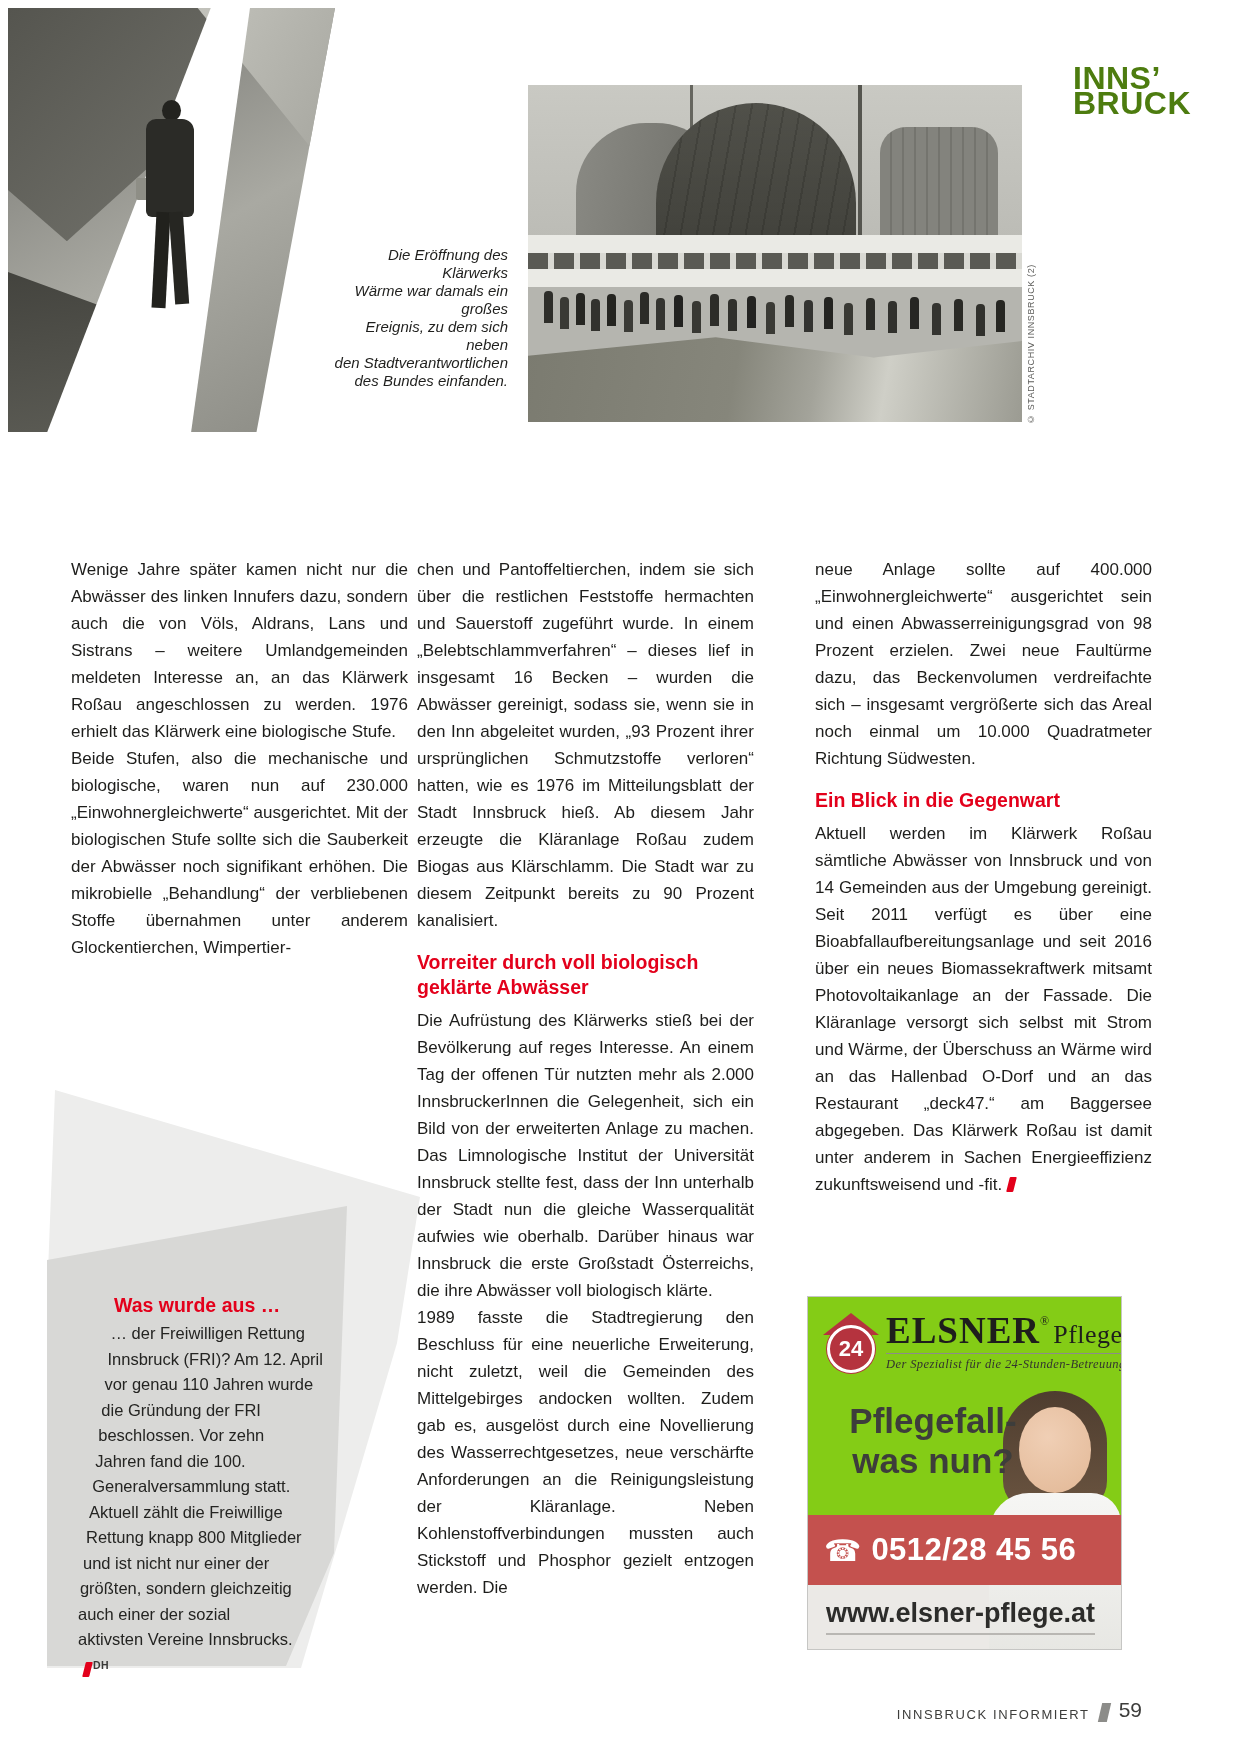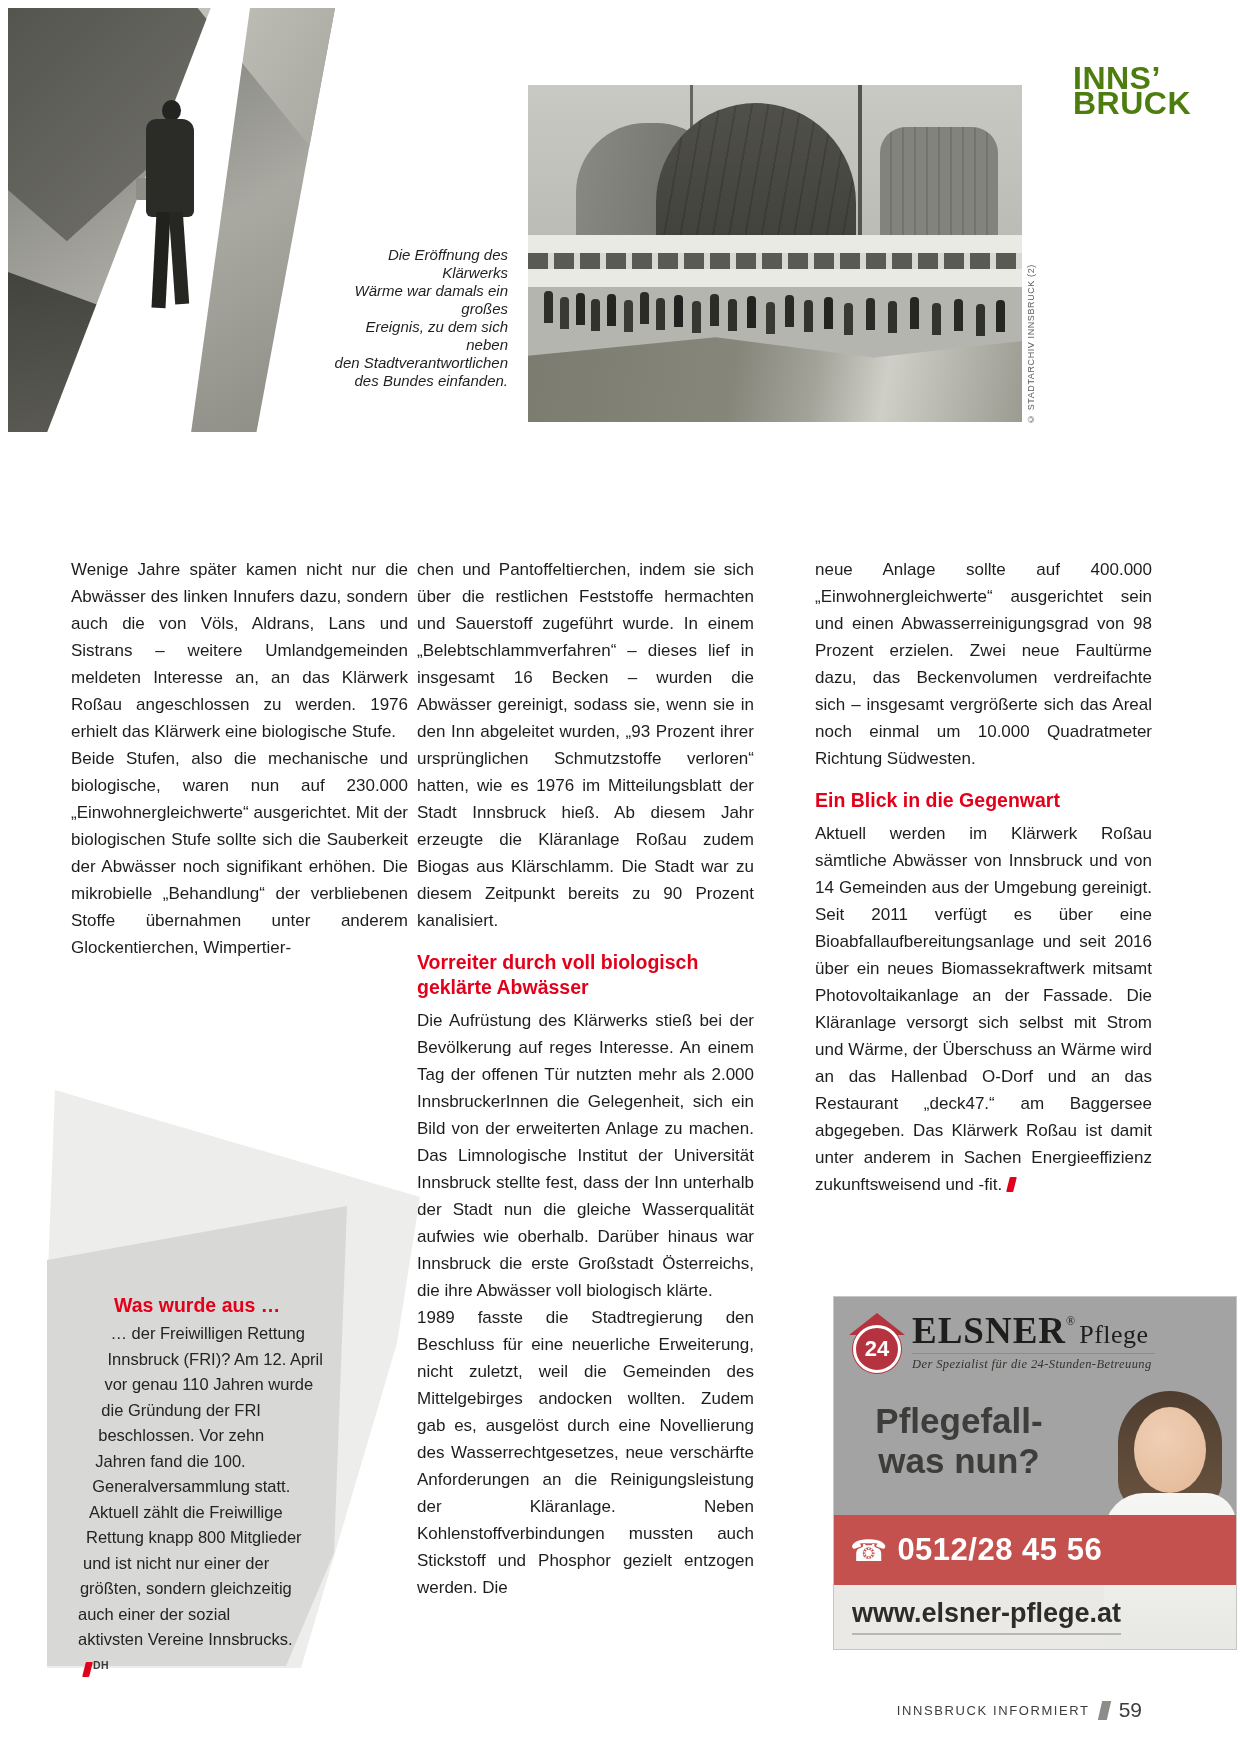--- a/index.html
+++ b/index.html
@@ -94,22 +94,22 @@
     clip-path:polygon(10px 5px,375px 112px,352px 258px,256px 583px,2px 583px,2px 213px);}
   .grey-front{position:absolute;left:45px;top:1200px;width:305px;height:468px;background:#d8d8d6;
     clip-path:polygon(2px 60px,302px 6px,289px 353px,241px 466px,2px 466px);}
   .box-content{position:absolute;left:78px;top:1292px;width:258px;
     font-size:16.5px;line-height:25.5px;color:#242422;}
   .shape-l{float:left;width:36px;height:300px;shape-outside:polygon(0 0,100% 0,0 100%);}
   .shape-r{float:right;width:38px;height:340px;shape-outside:polygon(100% 0,100% 100%,0 100%);}
   .box-title{color:var(--red);font-weight:bold;font-size:19.5px;line-height:26px;margin-bottom:3px;}
   .box-initials{font-size:10.5px;font-weight:bold;color:#3a3a38;vertical-align:6px;letter-spacing:.5px;}
   
-  .ad{position:absolute;left:807px;top:1296px;width:404px;height:354px;background:#a3a3a3;
-    border:1px solid #c6c6c4;box-sizing:border-box;overflow:hidden;margin-left:26px;}
+  .ad{position:absolute;left:807px;top:1296px;width:315px;height:354px;background:#84cc16;
+    border:1px solid #c6c6c4;box-sizing:border-box;overflow:hidden;}
   .ad-www-strip{position:absolute;left:0;bottom:0;width:100%;height:66px;background:#ebe9e6;}
   .ad-photo{position:absolute;right:0;top:88px;width:132px;height:266px;}
   .ad-hair{position:absolute;right:14px;top:6px;width:104px;height:120px;border-radius:52px 52px 30px 30px;
     background:linear-gradient(#4e3d2f,#6a5440);}
   .ad-face{position:absolute;right:30px;top:22px;width:72px;height:86px;border-radius:50%;
     background:radial-gradient(circle at 40% 35%,#f0cfb5,#e2b896);}
   .ad-body{position:absolute;right:0;top:108px;width:132px;height:160px;border-radius:40px 30px 0 0;
     background:linear-gradient(#f6f6f4,#e7e7e3);}
   .ad-logo-row{position:absolute;left:14px;top:14px;width:307px;height:74px;}
   .ad-house{position:absolute;left:0;top:2px;width:58px;height:58px;}
@@ -129,21 +129,21 @@
     font-size:35px;line-height:40px;font-weight:bold;color:#3d3d3b;}
   .ad-band{position:absolute;left:0;top:218px;width:100%;height:70px;background:var(--ad-band);
     display:flex;align-items:center;padding-left:16px;box-sizing:border-box;}
   .ad-phone-icon{color:#fff;font-size:30px;margin-right:10px;}
   .ad-phone{color:#fff;font-weight:bold;font-size:31px;letter-spacing:.5px;
     font-family:"Liberation Sans", sans-serif;}
   .ad-website{position:absolute;left:18px;bottom:14px;font-size:27px;font-weight:bold;color:#2c2c2a;
     border-bottom:2px solid #b9b7b3;padding-bottom:4px;}
   
   .footer{position:absolute;left:0;top:1698px;width:1142px;display:flex;justify-content:flex-end;
-    align-items:center;gap:10px;}
+    align-items:flex-end;gap:10px;}
   .footer-label{font-size:13px;letter-spacing:1.6px;color:#3d3d3b;font-weight:500;}
   .footer-slash{display:inline-block;width:9px;height:19px;background:#8c8c89;transform:skewX(-13deg);}
   .footer-num{font-size:21px;color:#3d3d3b;}
 </style>
 </head>
 <body>
 
 <div class="page">
 
   <div class="photo-left">

